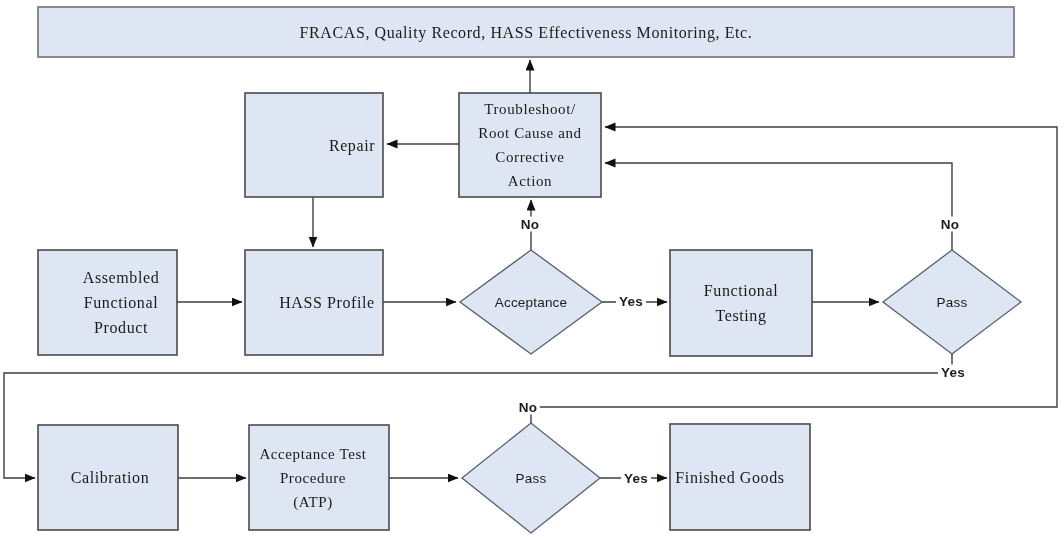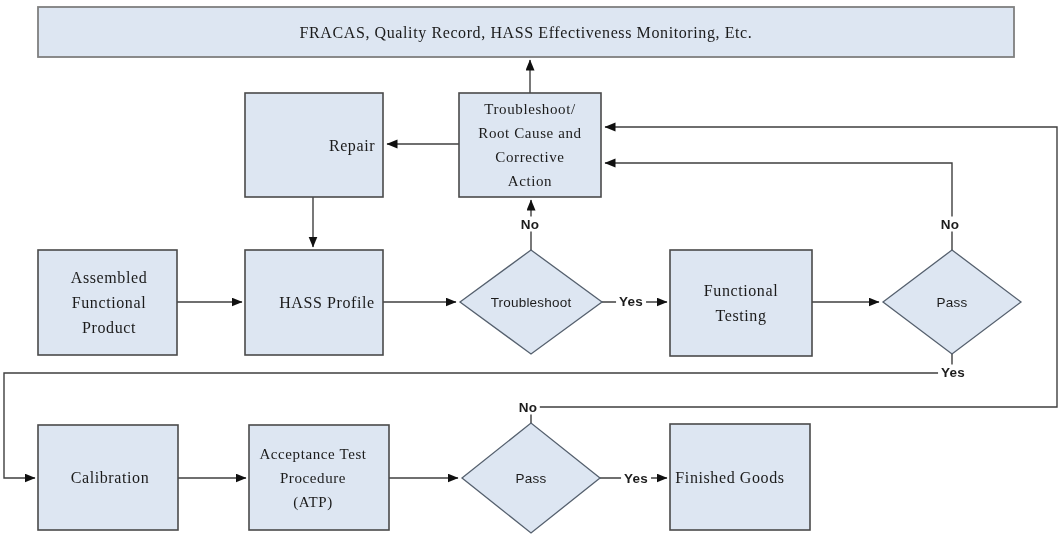--- a/index.html
+++ b/index.html
@@ -88,33 +88,33 @@
       <polygon class="shape-diamond" points="462,478 531,423 600,478 531,533"></polygon>
     </g>
   </svg>
 
   <div class="node-label" style="left:38px;top:7px;width:976px;height:50px;">FRACAS, Quality Record, HASS Effectiveness Monitoring, Etc.</div>
   <div class="node-label" style="left:245px;top:93px;width:150px;height:104px;margin-left:32px;">Repair</div>
   <div class="node-label" style="left:459px;top:93px;width:142px;height:104px;font-size:15px;line-height:24px;">Troubleshoot/
 Root Cause and
 Corrective
 Action</div>
-  <div class="node-label" style="left:42px;top:250px;width:134px;height:105px;">Assembled
+  <div class="node-label" style="left:54px;top:250px;width:134px;height:105px;">Assembled
 Functional
 Product</div>
   <div class="node-label" style="left:245px;top:250px;width:164px;height:105px;">HASS Profile</div>
   <div class="node-label" style="left:670px;top:250px;width:142px;height:106px;">Functional
 Testing</div>
   <div class="node-label" style="left:38px;top:425px;width:144px;height:105px;">Calibration</div>
   <div class="node-label" style="left:249px;top:425px;width:128px;height:105px;font-size:15px;line-height:24px;">Acceptance Test
 Procedure
 (ATP)</div>
   <div class="node-label" style="left:670px;top:424px;width:120px;height:106px;">Finished Goods</div>
 
-  <div class="diamond-label" style="left:531px;top:302px;">Troubleshoot</div>
+  <div class="diamond-label" style="left:531px;top:302px;">Acceptance</div>
   <div class="diamond-label" style="left:952px;top:302px;">Pass</div>
   <div class="diamond-label" style="left:531px;top:478px;">Pass</div>
 
   <div class="edge-label" style="left:530px;top:224px;">No</div>
   <div class="edge-label" style="left:631px;top:301px;">Yes</div>
   <div class="edge-label" style="left:950px;top:224px;">No</div>
   <div class="edge-label" style="left:953px;top:372px;">Yes</div>
   <div class="edge-label" style="left:528px;top:407px;">No</div>
   <div class="edge-label" style="left:636px;top:478px;">Yes</div>
 

